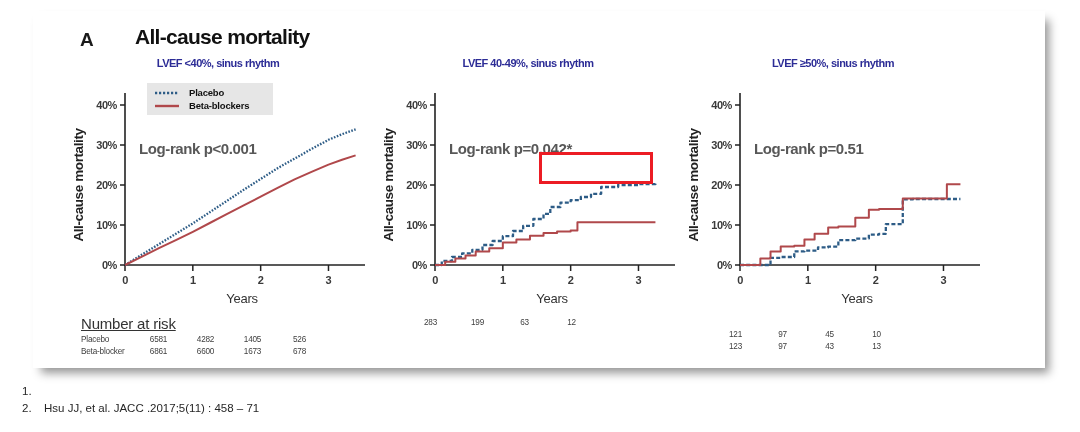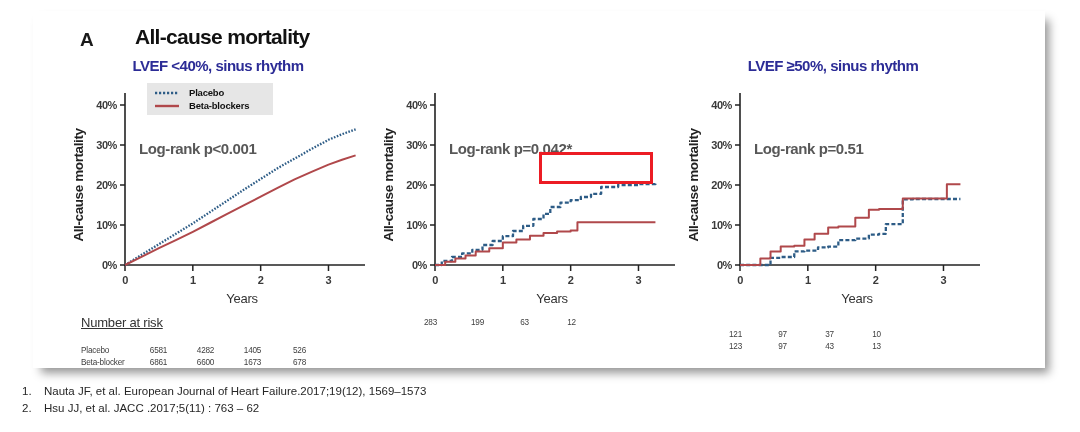--- a/index.html
+++ b/index.html
@@ -69,21 +69,21 @@
   .panel-0 { left: 30px; }
   .panel-1 { left: 340px; }
   .panel-2 { left: 645px; }
 
   .panel-subtitle {
     position: absolute;
     top: 0;
     left: 0;
     width: 310px;
     text-align: center;
-    font-size: 15px;
+    font-size: 11px;
     font-weight: bold;
     color: #2c2c96;
     letter-spacing: -0.5px;
     white-space: nowrap;
   }
 
   .panel-plot {
     position: absolute;
     top: 22px;
     left: 0;
@@ -92,23 +92,23 @@
   
   .risk-block {
     position: absolute;
     font-size: 8.2px;
     color: #404040;
     letter-spacing: -0.2px;
   }
 
   .risk-head {
     text-decoration: underline;
-    font-size: 13px;
+    font-size: 15px;
     color: #333;
-    margin-bottom: 16px;
+    margin-bottom: 3px;
     white-space: nowrap;
   }
 
   .risk-row {
     display: flex;
     align-items: baseline;
     height: 12px;
     white-space: nowrap;
   }
 
@@ -221,20 +221,21 @@
             <div class="risk-row">
               <span class="risk-label">Beta-blocker</span>
               <span class="risk-val">6861</span>
               <span class="risk-val">6600</span>
               <span class="risk-val">1673</span>
               <span class="risk-val">678</span>
             </div>
           </div>
         </div>
         <div class="panel panel-1">
+          <div class="panel-subtitle">LVEF 40-49%, sinus rhythm</div>
           <svg width="310" height="250" viewBox="0 0 310 250" class="panel-plot">
             <line x1="62" y1="14" x2="62" y2="186" stroke="#222" stroke-width="1.6"></line>
             <line x1="61" y1="186" x2="302" y2="186" stroke="#222" stroke-width="1.6"></line>
             <line x1="57" y1="186" x2="62" y2="186" stroke="#222" stroke-width="1.5"></line>
             <text x="54" y="190" text-anchor="end" class="ax-lab">0%</text>
             <line x1="57" y1="146" x2="62" y2="146" stroke="#222" stroke-width="1.5"></line>
             <text x="54" y="150" text-anchor="end" class="ax-lab">10%</text>
             <line x1="57" y1="106" x2="62" y2="106" stroke="#222" stroke-width="1.5"></line>
             <text x="54" y="110" text-anchor="end" class="ax-lab">20%</text>
             <line x1="57" y1="66" x2="62" y2="66" stroke="#222" stroke-width="1.5"></line>
@@ -293,38 +294,37 @@
             <text x="0" y="0" text-anchor="middle" transform="translate(20,106) rotate(-90)" class="yaxis-title">All-cause mortality</text>
             <path d="M 62.00 186.00 L 85.74 186.00 L 85.74 186.00 L 92.52 186.00 L 92.52 178.80 L 102.70 178.80 L 102.70 178.00 L 116.26 178.00 L 116.26 172.40 L 126.43 172.40 L 126.43 171.60 L 140.00 171.60 L 140.00 168.40 L 150.17 168.40 L 150.17 167.60 L 160.35 167.60 L 160.35 161.20 L 177.30 161.20 L 177.30 159.60 L 190.87 159.60 L 190.87 155.60 L 201.04 155.60 L 201.04 154.80 L 207.83 154.80 L 207.83 145.20 L 224.78 145.20 L 224.78 120.40 L 234.96 120.40 L 234.96 120.00 L 265.48 120.00 L 265.48 120.00 L 282.43 120.00 L 282.43 120.00" fill="none" stroke="#2d5c86" stroke-width="2.3" stroke-linejoin="round" stroke-linecap="butt" stroke-dasharray="4 2.2"></path>
             <path d="M 62.00 186.00 L 72.17 186.00 L 72.17 186.00 L 82.35 186.00 L 82.35 179.60 L 92.52 179.60 L 92.52 172.40 L 102.70 172.40 L 102.70 167.60 L 116.26 167.60 L 116.26 166.80 L 126.43 166.80 L 126.43 160.40 L 136.61 160.40 L 136.61 154.80 L 150.17 154.80 L 150.17 148.40 L 160.35 148.40 L 160.35 147.60 L 177.30 147.60 L 177.30 138.80 L 190.87 138.80 L 190.87 130.80 L 201.04 130.80 L 201.04 130.00 L 224.78 130.00 L 224.78 119.60 L 238.35 119.60 L 238.35 119.60 L 268.87 119.60 L 268.87 105.20 L 282.43 105.20 L 282.43 105.20" fill="none" stroke="#b0484b" stroke-width="2" stroke-linejoin="round" stroke-linecap="butt"></path>
             <text x="76" y="75" class="pval">Log-rank p=0.51</text>
           </svg>
           <div class="risk-block no-label" style="left: 34px; top: 258px;">
             <div style="height: 15px;"></div>
             <div class="risk-row">
               <span class="risk-val">121</span>
               <span class="risk-val">97</span>
-              <span class="risk-val">37</span>
+              <span class="risk-val">45</span>
               <span class="risk-val">10</span>
             </div>
             <div class="risk-row">
               <span class="risk-val">123</span>
               <span class="risk-val">97</span>
               <span class="risk-val">43</span>
               <span class="risk-val">13</span>
             </div>
           </div>
         </div>
       </div>
   </div>
 
   <div class="references" id="references">
       <div class="ref-item">
         <span class="ref-num">1.</span>
-        <span>Nauta JF, et al. European Journal of Heart Failure.2017;19(12), 1569–1573</span>
       </div>
       <div class="ref-item">
         <span class="ref-num">2.</span>
-        <span>Hsu JJ, et al. JACC .2017;5(11) : 763 – 62</span>
+        <span>Hsu JJ, et al. JACC .2017;5(11) : 458 – 71</span>
       </div>
     </div>
 
 </div>
 
 </body></html>

